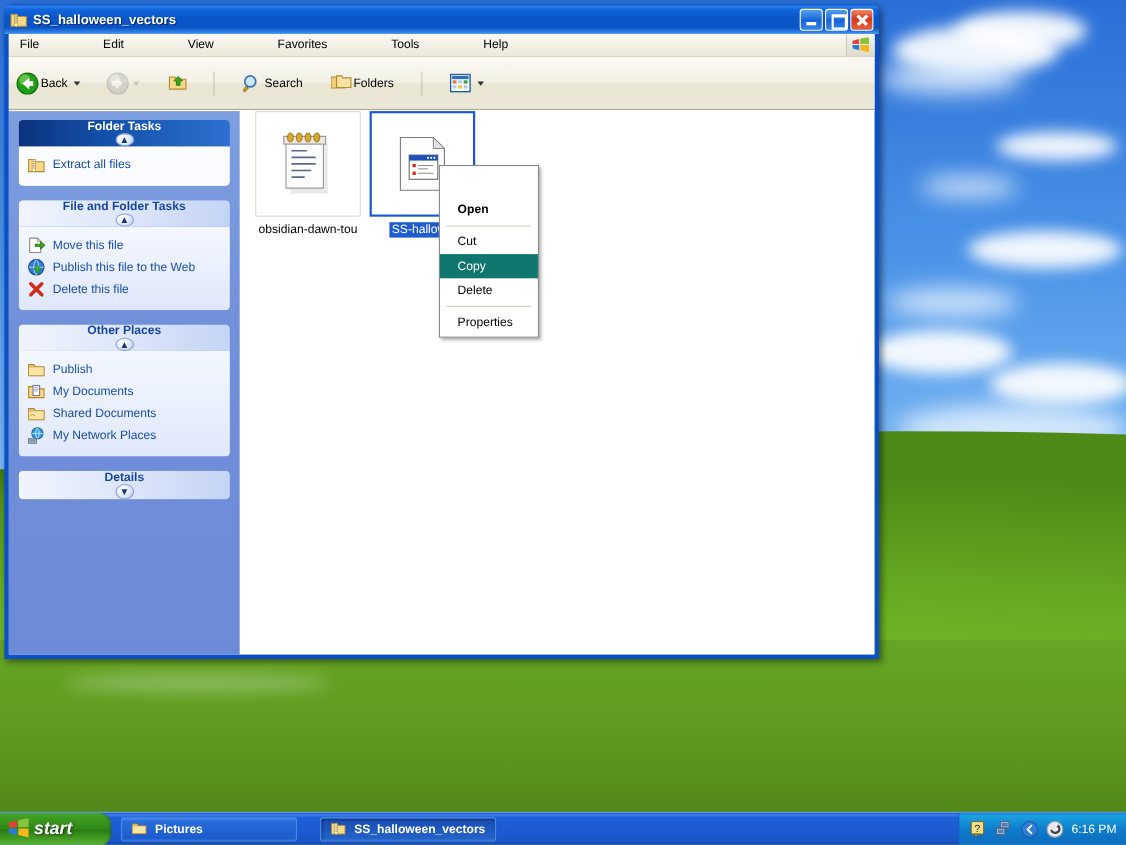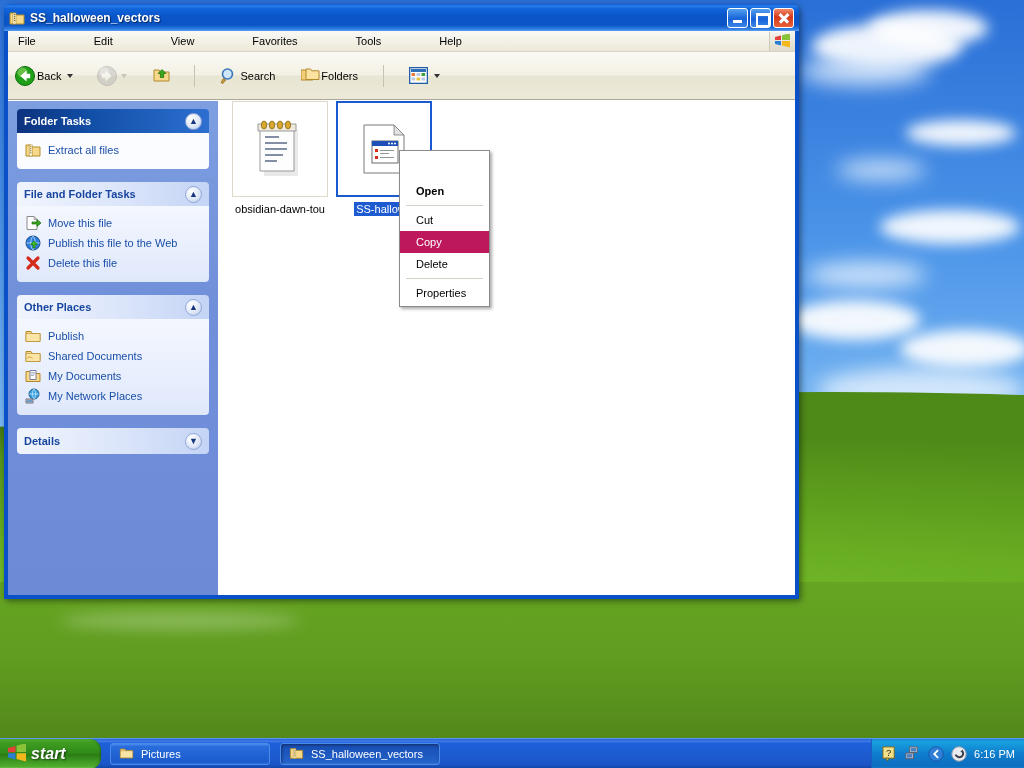--- a/index.html
+++ b/index.html
@@ -109,21 +109,21 @@
 
   
   .sidebar{
     width:210px; flex:0 0 210px;
     background:linear-gradient(to bottom,#7d9fe0,#7190da 40%,#6d8ad6);
     padding:8px 9px 0 9px; overflow:hidden;
   }
   .panel{ margin-bottom:13px; border-radius:4px; overflow:hidden; box-shadow:0 0 0 0 transparent;}
   .panel-head{
     display:flex; align-items:center; height:24px; padding:0 7px;
-    font-weight:bold; font-size:11px; position:relative;
+    font-weight:bold; font-size:11px; position:relative;flex-direction:column;
   }
   .panel-head.dark{
     background:linear-gradient(to right,#0c327d 0%, #1250a8 40%, #2e6fd0 100%);
     color:#fff;
   }
   .panel-head.light{
     background:linear-gradient(to right,#f0f4fd 0%,#dbe5fa 55%,#c4d4f5 100%);
     color:#17459e;
   }
   .panel-head .ptitle{ flex:1; white-space:nowrap; }
@@ -156,39 +156,39 @@
 
   
   .ctxmenu{
     position:absolute; width:91px;
     background:#fff; border:1px solid #8a8a8a;
     box-shadow:2px 2px 3px rgba(0,0,0,.33);
     padding:2px 0; z-index:40;
   }
   .ctxitem{ height:22px; display:flex; align-items:center; padding-left:16px; font-size:11px; color:#000; }
   .ctxitem.bold{ font-weight:bold;margin-top:27px; }
-  .ctxitem.hl{ background:#be185d; color:#fff; }
+  .ctxitem.hl{ background:#0f766e; color:#fff; }
   .ctxsep{ height:1px; background:#d4d0c8; margin:3px 6px; }
 
   
   #taskbar{
     position:absolute; left:0; bottom:0; width:1024px; height:30px;
     background:linear-gradient(to bottom,#2a5fd4 0%, #3d7ce8 8%, #1e60da 14%, #1b56c8 88%, #1246a8 100%);
     border-top:1px solid #5b96ef; display:flex; align-items:center; z-index:60;
   }
   .startbtn{
     height:30px; width:101px; display:flex; align-items:center; gap:4px; padding-left:7px;
     background:linear-gradient(to bottom,#53b238 0%,#3f9e22 10%,#2f8a18 48%,#2a7d14 52%,#51ad2e 92%,#7ed15a 100%);
     border-radius:0 11px 11px 0; box-shadow:inset -1px 0 2px rgba(0,0,0,.25);
   }
   .startlabel{
     color:#fff; font-weight:bold; font-style:italic; font-size:16px;
     text-shadow:1px 1px 2px rgba(0,0,0,.55);
   }
-  .tasks{ display:flex; gap:10px; margin-left:9px; }
+  .tasks{ display:flex; gap:21px; margin-left:9px;font-weight:bold; }
   .taskbtn{
     height:22px; min-width:160px; display:flex; align-items:center; gap:6px;
     padding:0 8px; border-radius:3px; color:#fff; font-size:11px;
     background:linear-gradient(to bottom,#4b8ff0,#2a6cdc 12%,#1b5bcc 90%,#2d6fdb);
     border:1px solid #4a8ae8;
   }
   .taskbtn.active{
     background:linear-gradient(to bottom,#1c49a8,#1950b6 14%,#2361c8 90%,#3a79dc);
     box-shadow:inset 1px 1px 3px rgba(0,0,0,.4);
   }
@@ -410,37 +410,37 @@
                     <path d="M1 3.5h5l1.3 2H15v8H1z" fill="#f7d98b" stroke="#b4892c"></path>
                     <path d="M1 5.5h14v8H1z" fill="#fbe5a6" stroke="#b4892c" stroke-width=".6"></path>
                   </svg>
                 </span>
                 <span class="plabel">Publish</span>
               </div>
               <div class="ptask">
                 <span class="ico">
                   <svg width="16" height="16" viewBox="0 0 16 16">
                     <path d="M1 3.5h5l1.3 2H15v8H1z" fill="#f7d98b" stroke="#b4892c"></path>
-                    <path d="M1 5.5h14v8H1z" fill="#fbe5a6" stroke="#b4892c" stroke-width=".6"></path>
-                    <path d="M2 10.5c1.4-2 4-2 5.4 0" fill="none" stroke="#c8922a" stroke-width=".9"></path>
-                  </svg>
-                </span>
-                <span class="plabel">Shared Documents</span>
-              </div>
-              <div class="ptask">
-                <span class="ico">
-                  <svg width="16" height="16" viewBox="0 0 16 16">
-                    <path d="M1 3.5h5l1.3 2H15v8H1z" fill="#f7d98b" stroke="#b4892c"></path>
                     <path d="M5 2.5h6v9H5z" fill="#fff" stroke="#7a7a9a"></path>
                     <g stroke="#8896b8" stroke-width=".7">
                         <path d="M6 4.5h4M6 6h4M6 7.5h3"></path>
                       </g>
                   </svg>
                 </span>
                 <span class="plabel">My Documents</span>
+              </div>
+              <div class="ptask">
+                <span class="ico">
+                  <svg width="16" height="16" viewBox="0 0 16 16">
+                    <path d="M1 3.5h5l1.3 2H15v8H1z" fill="#f7d98b" stroke="#b4892c"></path>
+                    <path d="M1 5.5h14v8H1z" fill="#fbe5a6" stroke="#b4892c" stroke-width=".6"></path>
+                    <path d="M2 10.5c1.4-2 4-2 5.4 0" fill="none" stroke="#c8922a" stroke-width=".9"></path>
+                  </svg>
+                </span>
+                <span class="plabel">Shared Documents</span>
               </div>
               <div class="ptask">
                 <span class="ico">
                   <svg width="16" height="16" viewBox="0 0 16 16">
                     <circle cx="9" cy="6" r="5" fill="#3ba0e0" stroke="#17608f"></circle>
                     <path d="M4.2 6h9.6M9 1.1c2.2 2.5 2.2 7.3 0 9.8M9 1.1C6.8 3.6 6.8 8.4 9 10.9" fill="none" stroke="#d6f0ff" stroke-width=".7"></path>
                     <path d="M1 11h7v4H1z" fill="#c8c8d0" stroke="#70707e"></path>
                     <path d="M2 12h5v2H2z" fill="#6a9ec8"></path>
                   </svg>
                 </span>

